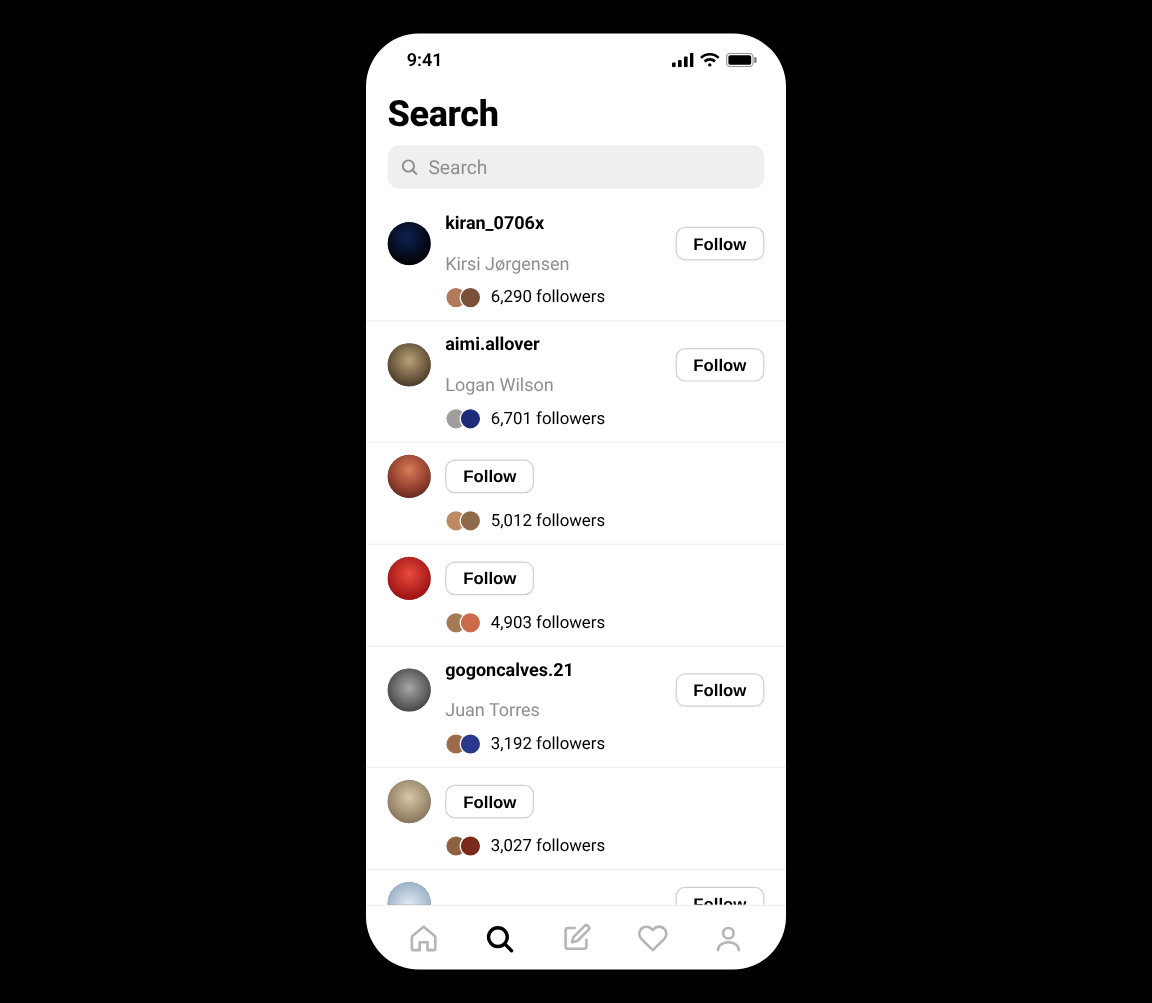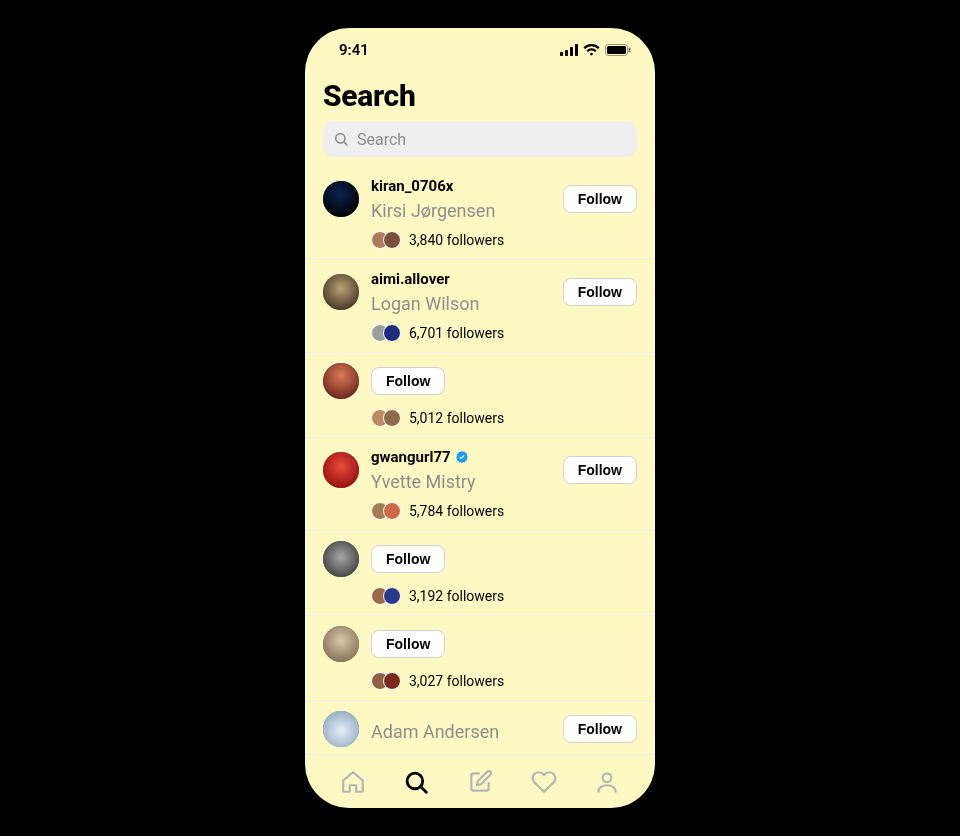--- a/index.html
+++ b/index.html
@@ -14,21 +14,21 @@
   }
   .stage {
     width: 960px; height: 836px;
     background:#000;
     border-radius: 24px;
     display:flex; align-items:center; justify-content:center;
   }
   .phone {
     width: 350px;
     height: 780px;
-    background: #fef9c3;
+    background: #ffffff;
     border-radius: 44px;
     overflow: hidden;
     position: relative;
     display: flex;
     flex-direction: column;
   }
   .status-bar {
     height: 44px;
     display: flex;
     align-items: center;
@@ -70,21 +70,21 @@
     flex:0 0 36px;
     margin-right:12px;
     background:#777;
     position:relative; overflow:hidden;
   }
   .avatar-inner { position:absolute; inset:0; }
   .names { flex:1; min-width:0; }
   .uname-line { display:flex; align-items:center; gap:4px; }
   .uname { font-size:15px; font-weight:700; color:#000; }
   .verified { width:14px; height:14px; display:inline-block; }
-  .dname { font-size:18px; color:#8e8e8e; margin-top:5px; }
+  .dname { font-size:15px; color:#8e8e8e; margin-top:16px; }
   .follow-btn {
     border:1px solid #d0d0d0;
     background:#fff;
     border-radius:8px;
     padding:5px 14px;
     font-size:14px;
     font-weight:600;
     color:#000;
     cursor:pointer;
   }
@@ -164,21 +164,21 @@
         </div>
         <div class="dname">Kirsi Jørgensen</div>
       </div>
       <button class="follow-btn">Follow</button>
     </div>
     <div class="followers">
          <div class="facepile">
               <div class="mini" style="background:#b07a5a"></div>
               <div class="mini" style="background:#7a503a"></div>
             </div>
-         <span>3,840 followers</span>
+         <span>6,290 followers</span>
        </div>
   </div>
         <div class="row">
     <div class="row-top">
       <div class="avatar">
         <div class="avatar-inner" style="background:radial-gradient(circle at 50% 40%, #b9a077 0%, #5b4a33 65%, #2e2619 100%)"></div>
       </div>
       <div class="names">
         <div class="uname-line">
           <span class="uname">aimi.allover</span>
@@ -209,44 +209,41 @@
               <div class="mini" style="background:#8f6a4a"></div>
             </div>
          <span>5,012 followers</span>
        </div>
   </div>
         <div class="row">
     <div class="row-top">
       <div class="avatar">
         <div class="avatar-inner" style="background:radial-gradient(circle at 50% 40%, #e84b3a 0%, #a11515 70%)"></div>
       </div>
+      <button class="follow-btn">Follow</button>
+    </div>
+    <div class="followers">
+         <div class="facepile">
+              <div class="mini" style="background:#a67a55"></div>
+              <div class="mini" style="background:#cc6a4a"></div>
+            </div>
+         <span>4,903 followers</span>
+       </div>
+  </div>
+        <div class="row">
+    <div class="row-top">
+      <div class="avatar">
+        <div class="avatar-inner" style="background:radial-gradient(circle at 50% 45%, #a7a7a7 0%, #4a4a4a 72%)"></div>
+      </div>
       <div class="names">
         <div class="uname-line">
-          <span class="uname">gwangurl77</span>
-          <svg class="verified" viewBox="0 0 24 24">
-                  <path fill="#1d9bf0" d="M12 1.5l2.3 1.6 2.8-.3 1.2 2.5 2.5 1.2-.3 2.8L22 12l-1.5 2.3.3 2.8-2.5 1.2-1.2 2.5-2.8-.3L12 22.5l-2.3-1.5-2.8.3-1.2-2.5-2.5-1.2.3-2.8L2 12l1.5-2.3-.3-2.8 2.5-1.2 1.2-2.5 2.8.3L12 1.5z"></path>
-                  <path fill="#fff" d="M10.6 15.8l-3-3 1.3-1.3 1.7 1.7 4.5-4.5 1.3 1.3-5.8 5.8z"></path>
-                </svg>
+          <span class="uname">gogoncalves.21</span>
+
         </div>
-        <div class="dname">Yvette Mistry</div>
-      </div>
-      <button class="follow-btn">Follow</button>
-    </div>
-    <div class="followers">
-         <div class="facepile">
-              <div class="mini" style="background:#a67a55"></div>
-              <div class="mini" style="background:#cc6a4a"></div>
-            </div>
-         <span>5,784 followers</span>
-       </div>
-  </div>
-        <div class="row">
-    <div class="row-top">
-      <div class="avatar">
-        <div class="avatar-inner" style="background:radial-gradient(circle at 50% 45%, #a7a7a7 0%, #4a4a4a 72%)"></div>
+        <div class="dname">Juan Torres</div>
       </div>
       <button class="follow-btn">Follow</button>
     </div>
     <div class="followers">
          <div class="facepile">
               <div class="mini" style="background:#9a6a4a"></div>
               <div class="mini" style="background:#2a3a8a"></div>
             </div>
          <span>3,192 followers</span>
        </div>

